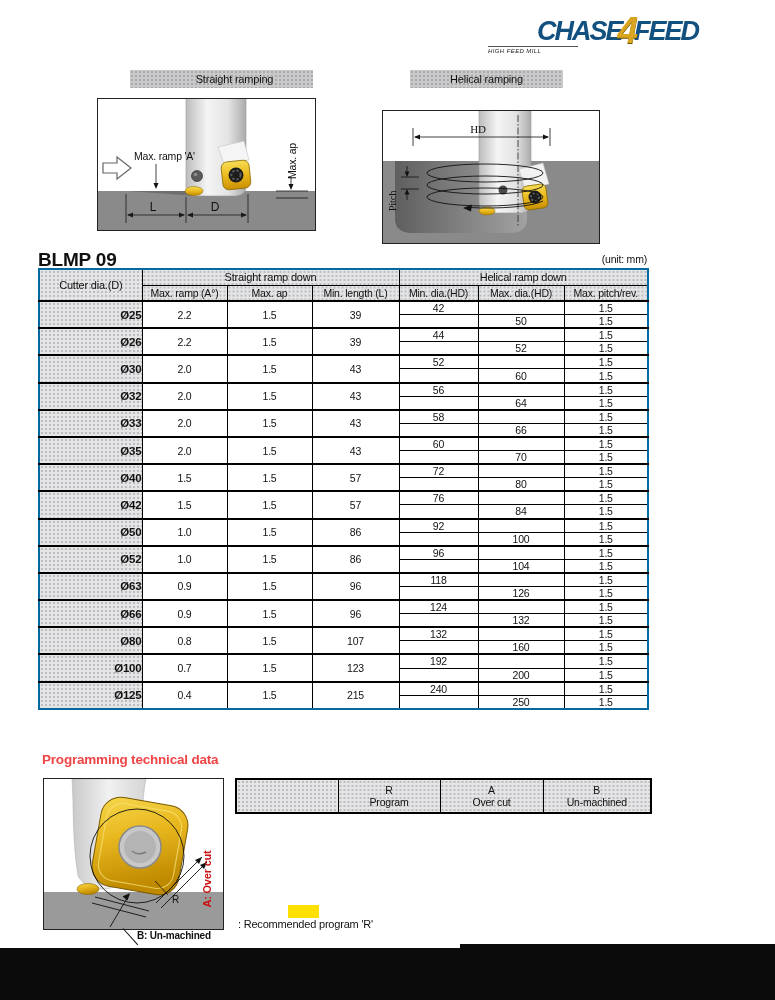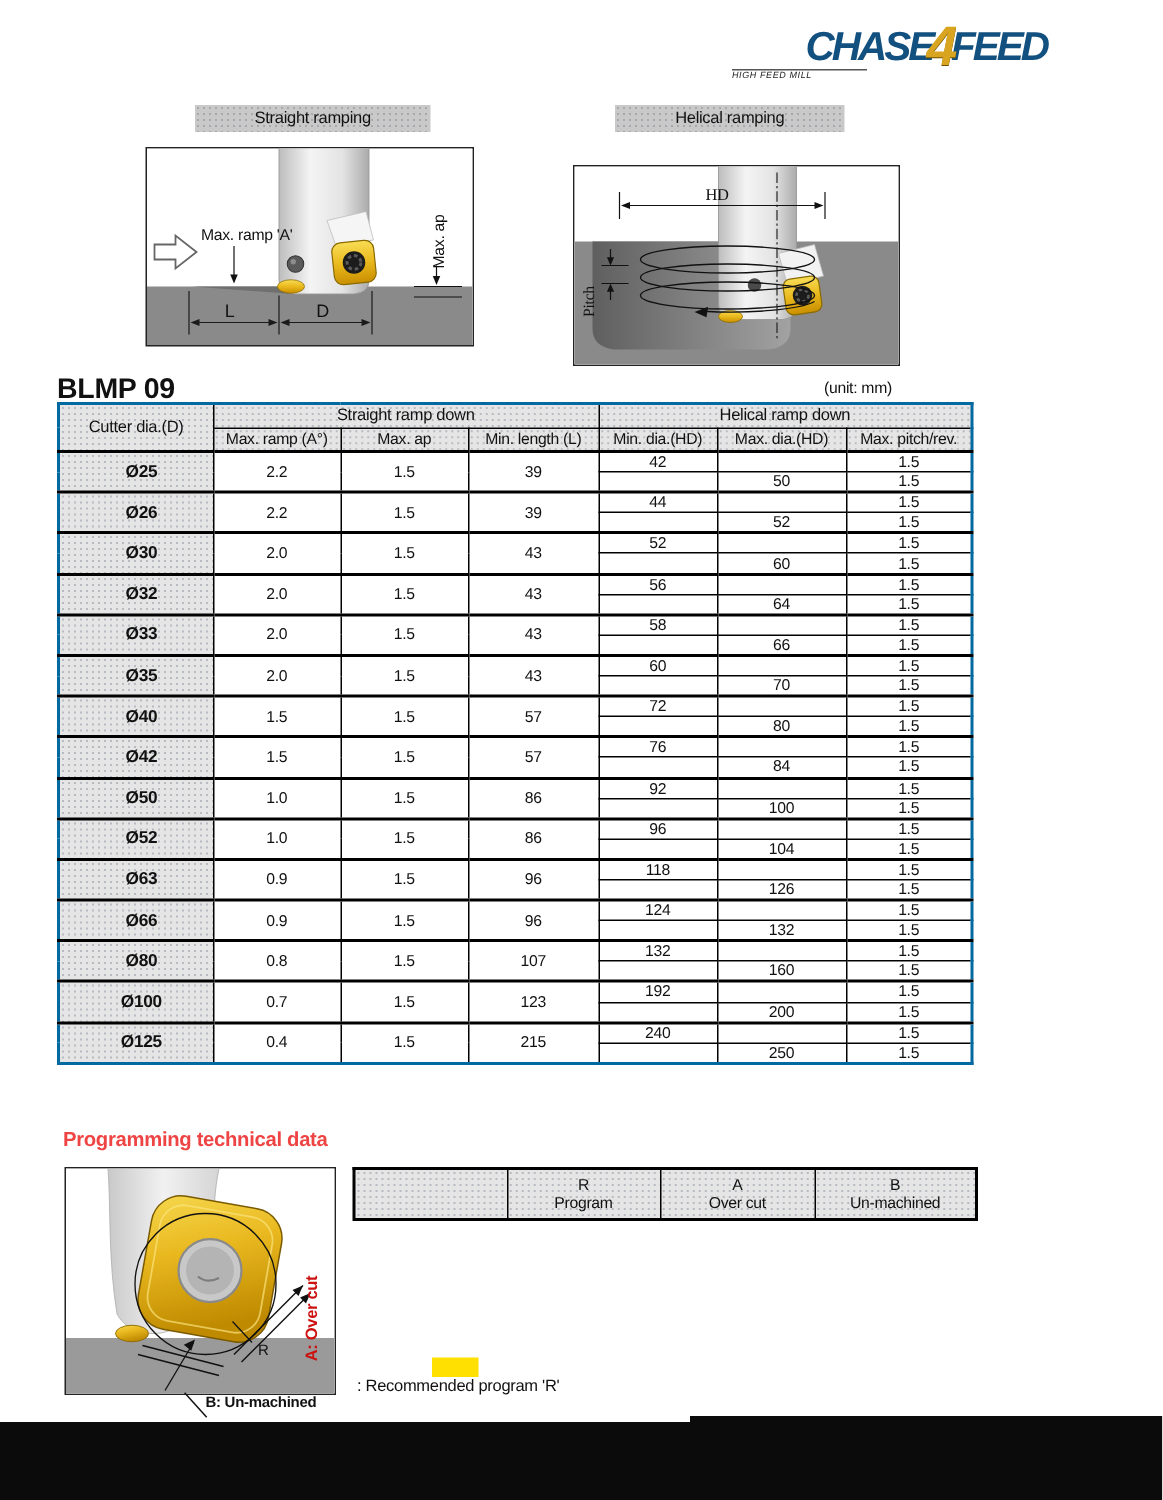--- a/index.html
+++ b/index.html
@@ -24,40 +24,40 @@
   .logo-4 { font-size:37px; color:#d9a520; margin:0 -4px; position:relative; top:4px; text-shadow:0 1px 0 #6e5200; z-index:2; }
   .logo-tagline { font-size:6px; font-style:italic; color:#222; letter-spacing:0.4px; margin-top:1px; border-top:1px solid #555; width:90px; padding-top:1px; }
   
   .diagram-label {
     position:absolute; height:18px; line-height:18px; text-align:center;
     font-size:11px; color:#111;
     background-color:#c9c9c9;
     background-image:radial-gradient(rgba(100,110,120,0.35) 0.7px, transparent 0.9px);
     background-size:4px 4px;
   }
-  #lbl-straight { left:130px; top:70px; width:157px; }
+  #lbl-straight { left:130px; top:70px; width:157px;padding-left:26px; }
   #lbl-helical  { left:410px; top:70px; width:153px; }
   .diagram-box { position:absolute; border:1px solid #222; background:#fff; }
   #diag-straight { left:97px;  top:98px; width:217px; height:131px; }
   #diag-helical  { left:382px; top:110px; width:216px; height:132px;font-family:Liberation Serif, serif; }
   
   .tbl-title { position:absolute; left:38px; top:249px; font-size:19px; font-weight:bold; }
-  .tbl-unit  { position:absolute; left:497px; top:253px; width:150px; font-size:10.5px; text-align:center; }
+  .tbl-unit  { position:absolute; left:497px; top:253px; width:150px; font-size:10.5px; text-align:right; }
   #ramping-table {
     position:absolute; left:38px; top:268px; border-collapse:collapse; table-layout:fixed;
     border:2px solid #0369a1; font-size:10.5px;
   }
   #ramping-table th, #ramping-table td { border:1px solid #000; padding:0; text-align:center; }
   #ramping-table thead tr { height:16px; }
   #ramping-table thead th { font-weight:normal; font-size:10.5px; }
   #ramping-table thead tr:first-child th { font-size:11px; }
   #ramping-table thead { border-bottom:2px solid #000; }
   #ramping-table tbody tr { height:13.6px; }
   #ramping-table tbody td { font-size:10.5px; line-height:12px; }
-  #ramping-table td.dia { text-align:center; padding-left:7px; font-weight:bold; font-size:11.5px;margin-top:33px; }
+  #ramping-table td.dia { text-align:right; padding-left:7px; font-weight:bold; font-size:11.5px;margin-top:33px; }
   #ramping-table tr.gtop td { border-top:2px solid #000; }
   
   .prog-heading { position:absolute; left:42px; top:752px; font-size:13.5px; font-weight:bold; color:#ef4444; }
   #insert-figure { left:43px; top:778px; width:179px; height:150px; }
   .b-label { position:absolute; left:137px; top:930px; font-size:10px; color:#111;font-weight:bold; }
   .b-leader { position:absolute; left:123px; top:928px; width:22px; height:1.2px; background:#111; transform:rotate(48deg); transform-origin:left center; }
   #prog-table {
     position:absolute; left:235px; top:778px; border-collapse:collapse; table-layout:fixed;
     border:2px solid #000; font-size:11px;
   }

